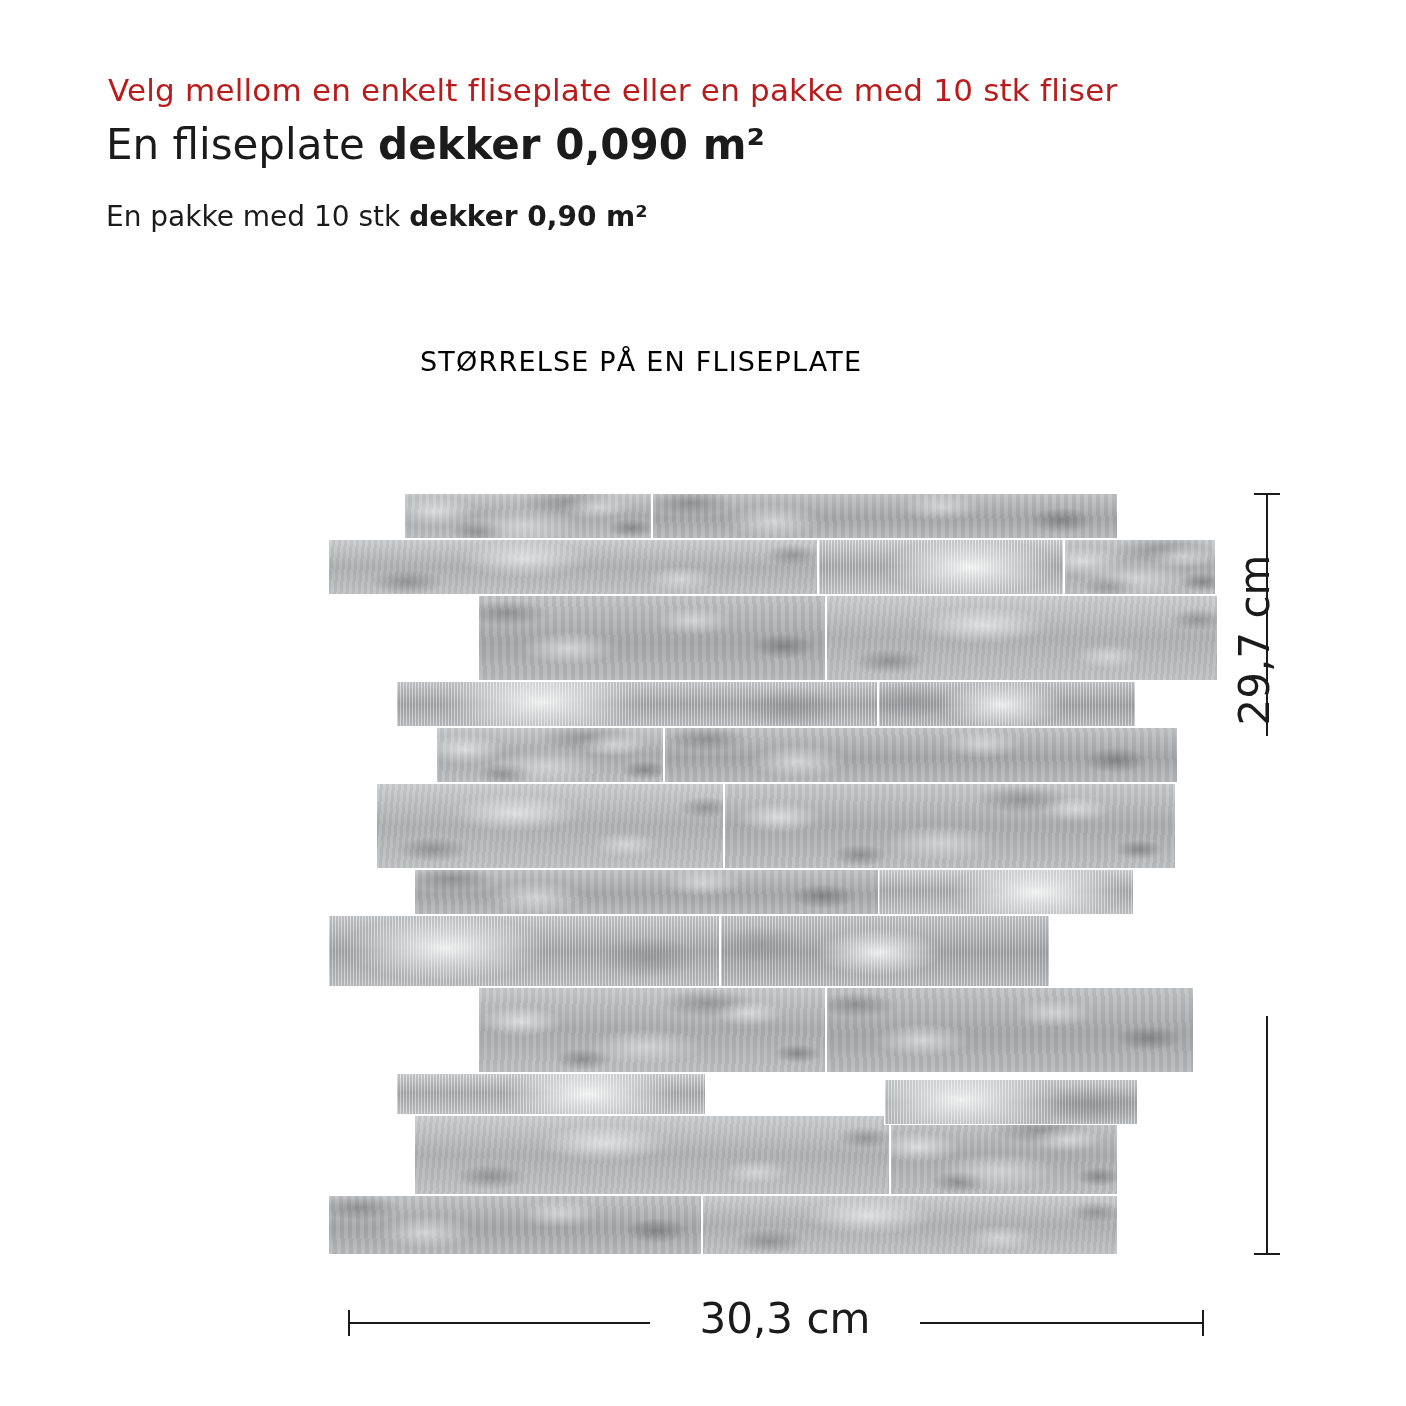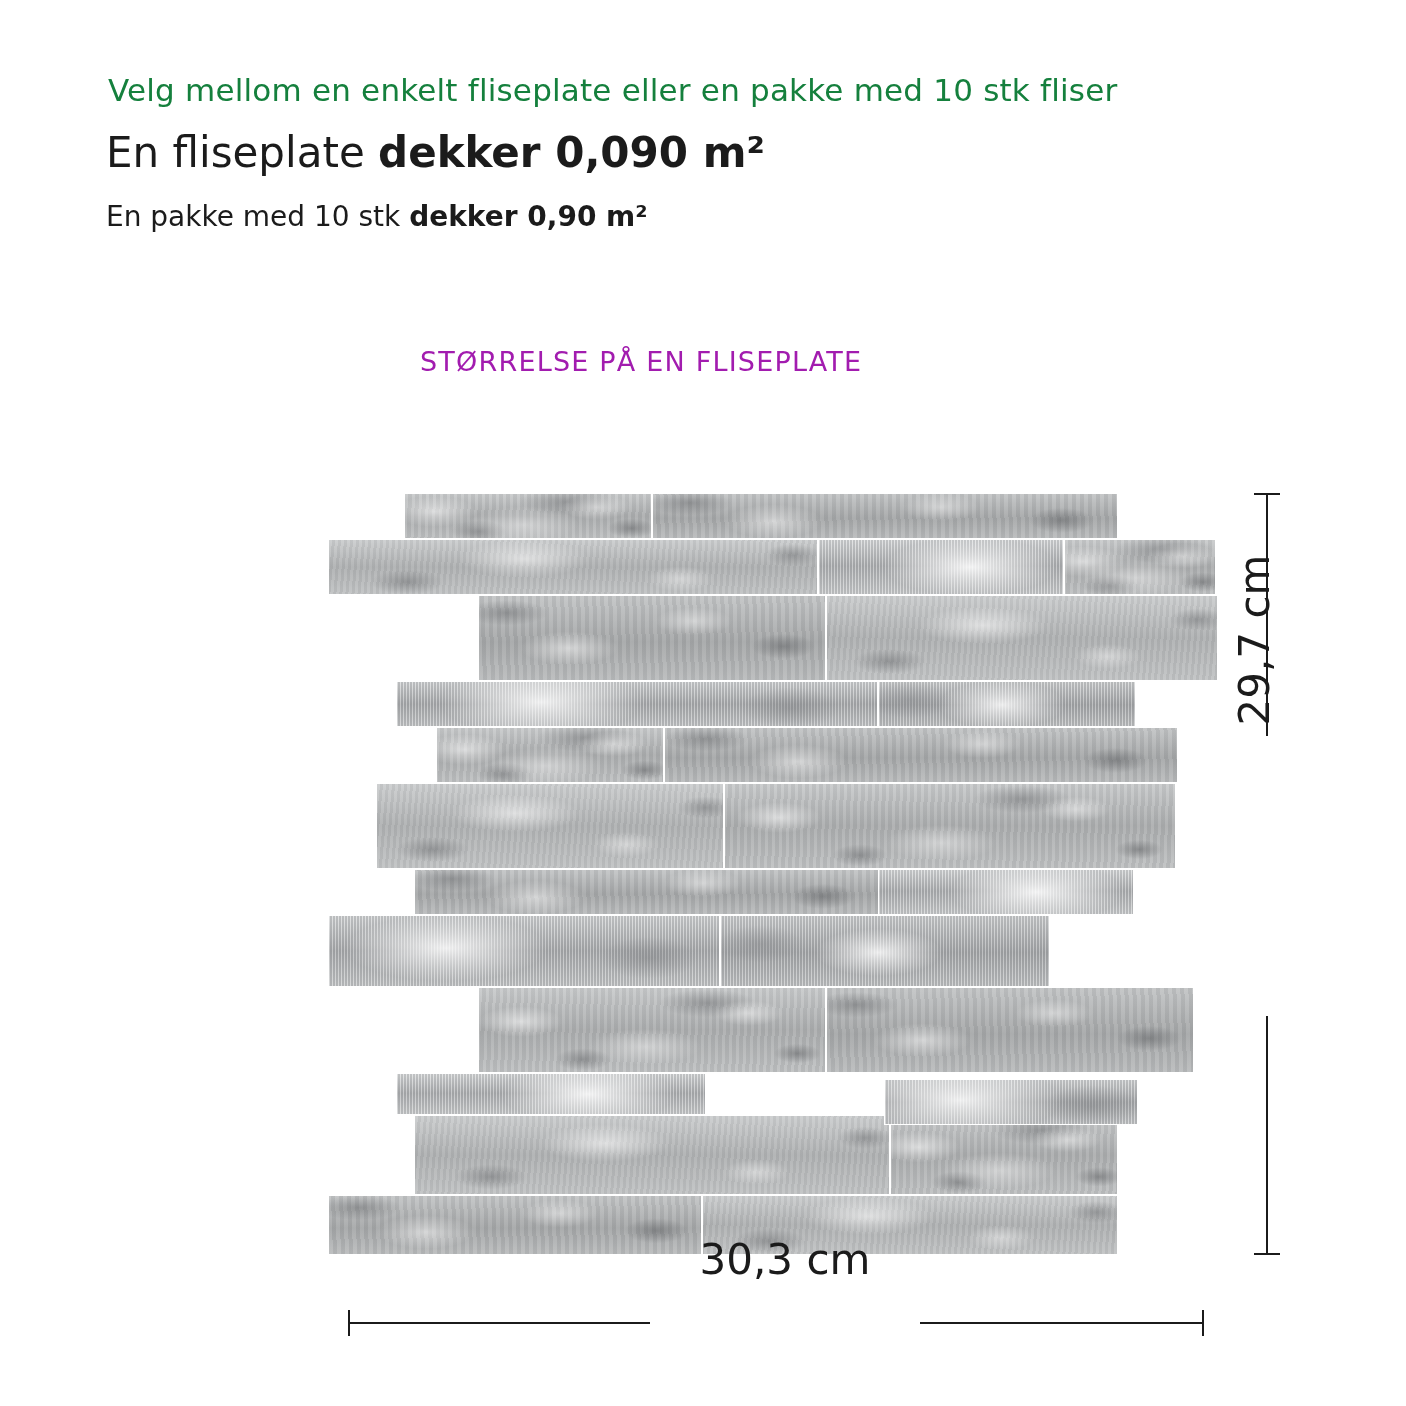--- a/index.html
+++ b/index.html
@@ -9,41 +9,41 @@
     font-family:"DejaVu Sans", sans-serif;
     color:#1b1b1b;
     position:relative;
     overflow:hidden;
   }
   .headline{
     position:absolute;
     left:108px;top:72px;
     font-size:31px;
     letter-spacing:0.2px;
-    color:#15803d;
+    color:#b91c1c;
   }
   .line2{
     position:absolute;
-    left:106px;top:128px;
+    left:106px;top:120px;
     font-size:42px;
     white-space:nowrap;
   }
   .line3{
     position:absolute;
     left:106px;top:200px;
     font-size:28px;
     white-space:nowrap;
   }
   .line2 b,.line3 b{font-weight:bold;}
   .subtitle{
     position:absolute;
     left:420px;top:346px;
     font-size:27px;
     letter-spacing:1.2px;
-    color:#a21caf;
+    color:#000000;
   }
 
   
   #mosaic{
     position:absolute;
     left:318px;top:493px;
     width:900px;height:762px;
   }
   .tile{
     position:absolute;
@@ -142,21 +142,21 @@
   .dim-h::before,.dim-h::after{
     content:"";position:absolute;top:-12px;height:26px;width:2px;background:#1b1b1b;
   }
   .dim-h::before{left:0;}
   .dim-h::after{right:0;}
   .dim-h-gap{
     position:absolute;left:650px;top:1308px;width:270px;height:30px;background:#ffffff;
   }
   .label-h{
     position:absolute;
-    left:650px;top:1235px;
+    left:650px;top:1294px;
     width:270px;
     text-align:center;
     font-size:42px;
     white-space:nowrap;
   }
 </style>
 </head>
 <body>
 
 <div class="headline">Velg mellom en enkelt fliseplate eller en pakke med 10 stk fliser</div>

